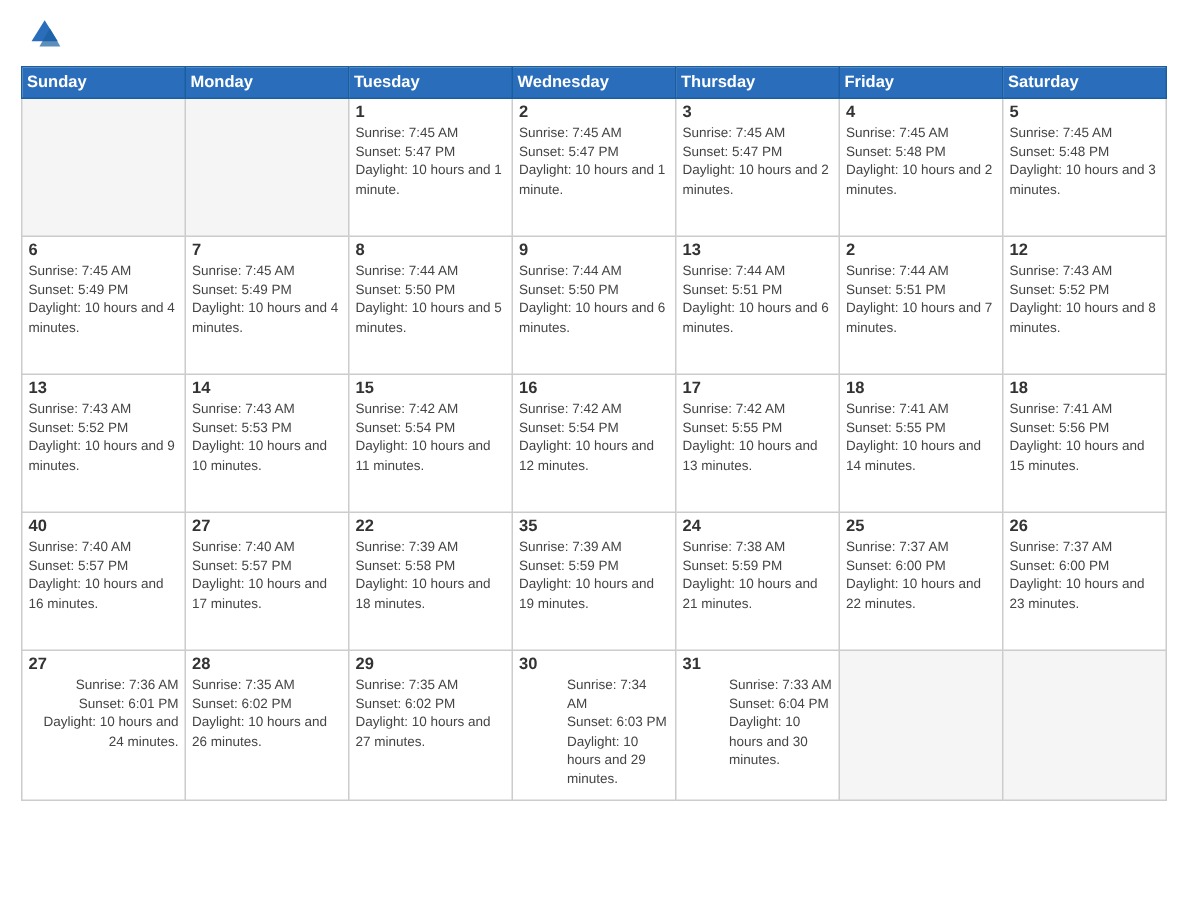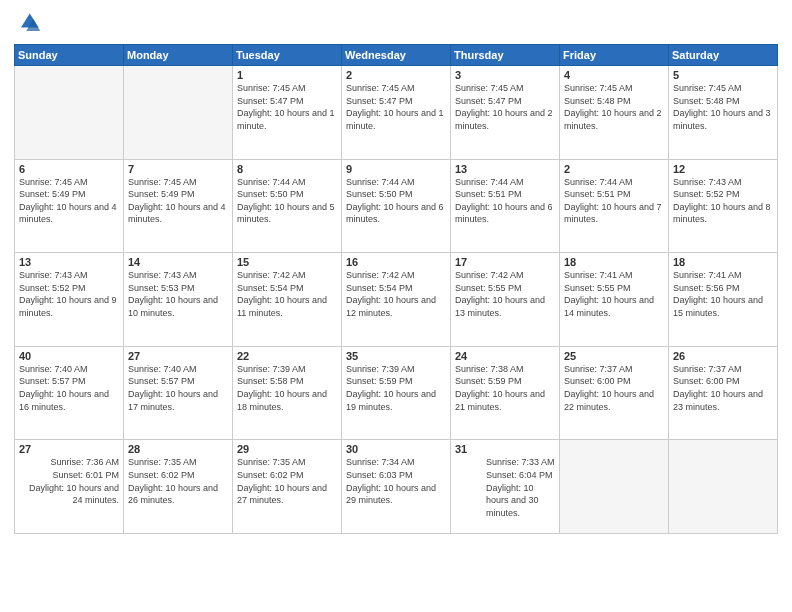--- a/index.html
+++ b/index.html
@@ -308,21 +308,21 @@
 Daylight: 10 hours and 26 minutes.</div>
           </td>
           <td>
             <span class="day-number">29</span>
             <div class="day-info" style="white-space: pre-line;">Sunrise: 7:35 AM
 Sunset: 6:02 PM
 Daylight: 10 hours and 27 minutes.</div>
           </td>
           <td>
             <span class="day-number">30</span>
-            <div class="day-info" style="white-space: pre-line;">Sunrise: 7:34 AM
+            <div class="day-info" style="white-space: pre-line; margin-left: 32px;">Sunrise: 7:34 AM
 Sunset: 6:03 PM
 Daylight: 10 hours and 29 minutes.</div>
           </td>
           <td>
             <span class="day-number">31</span>
             <div class="day-info" style="white-space: pre-line; margin-left: 31px;">Sunrise: 7:33 AM
 Sunset: 6:04 PM
 Daylight: 10 hours and 30 minutes.</div>
           </td>
           <td class="empty"></td>

